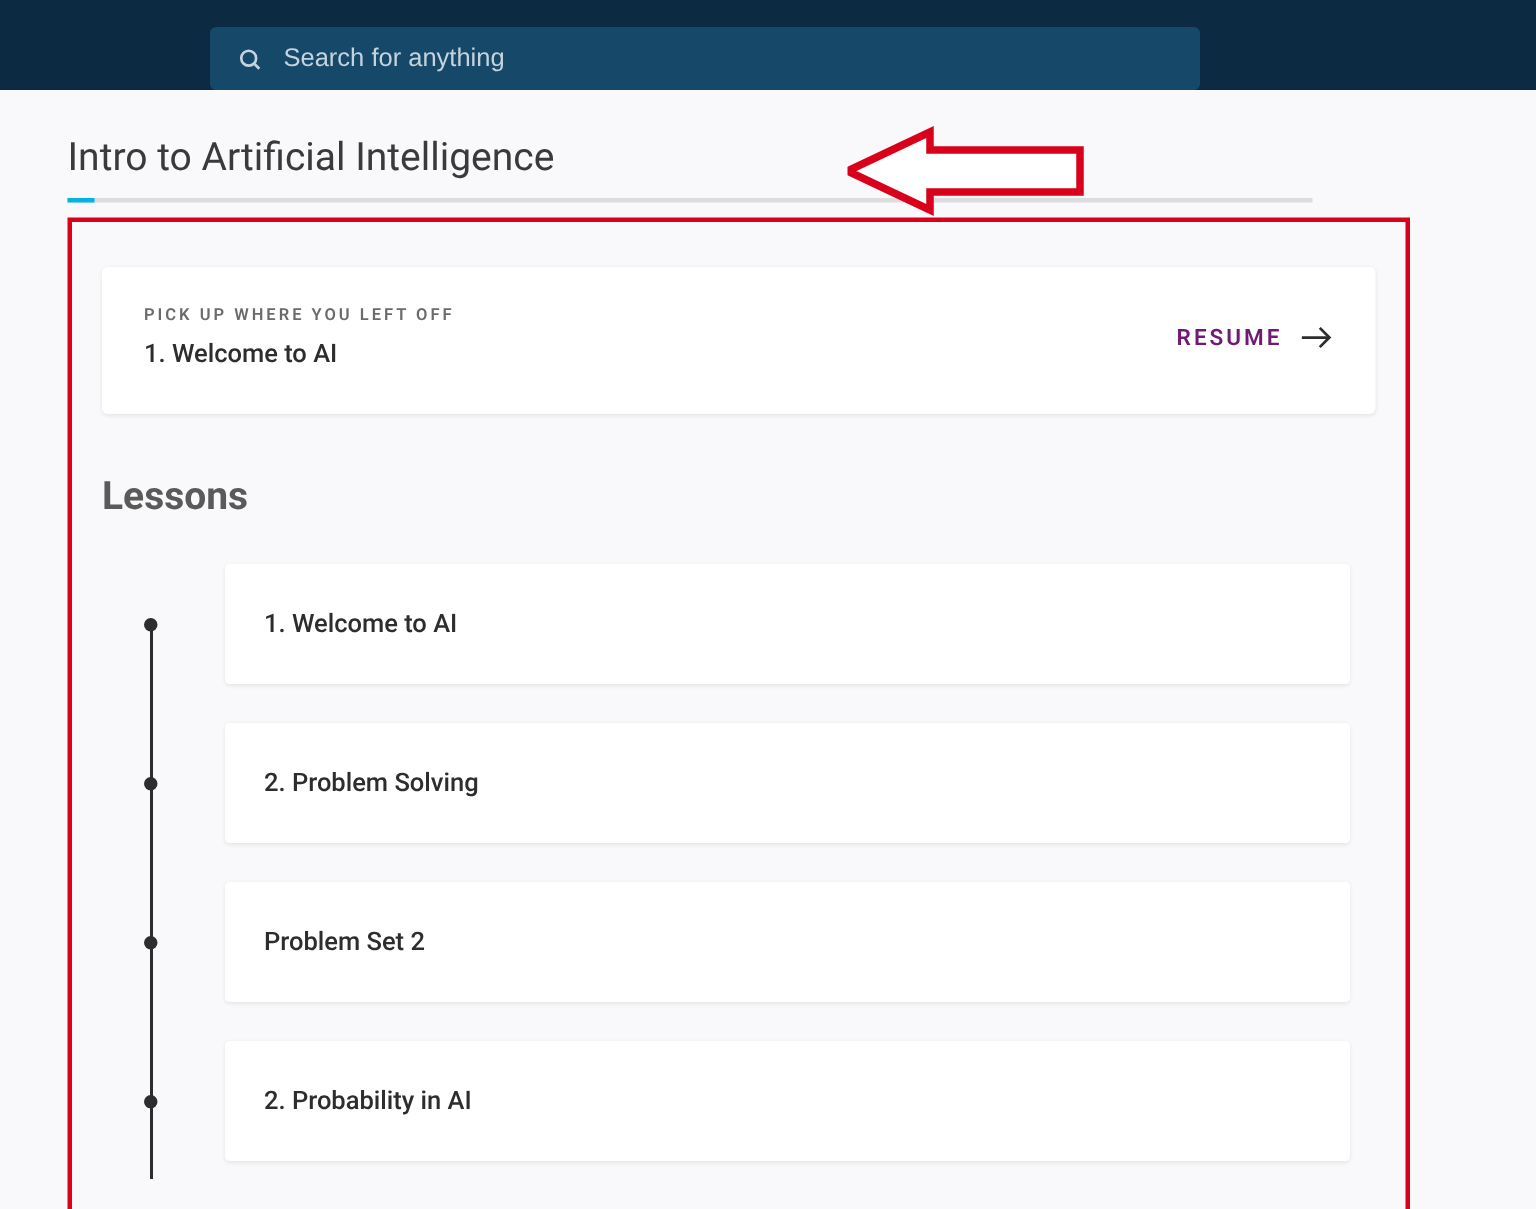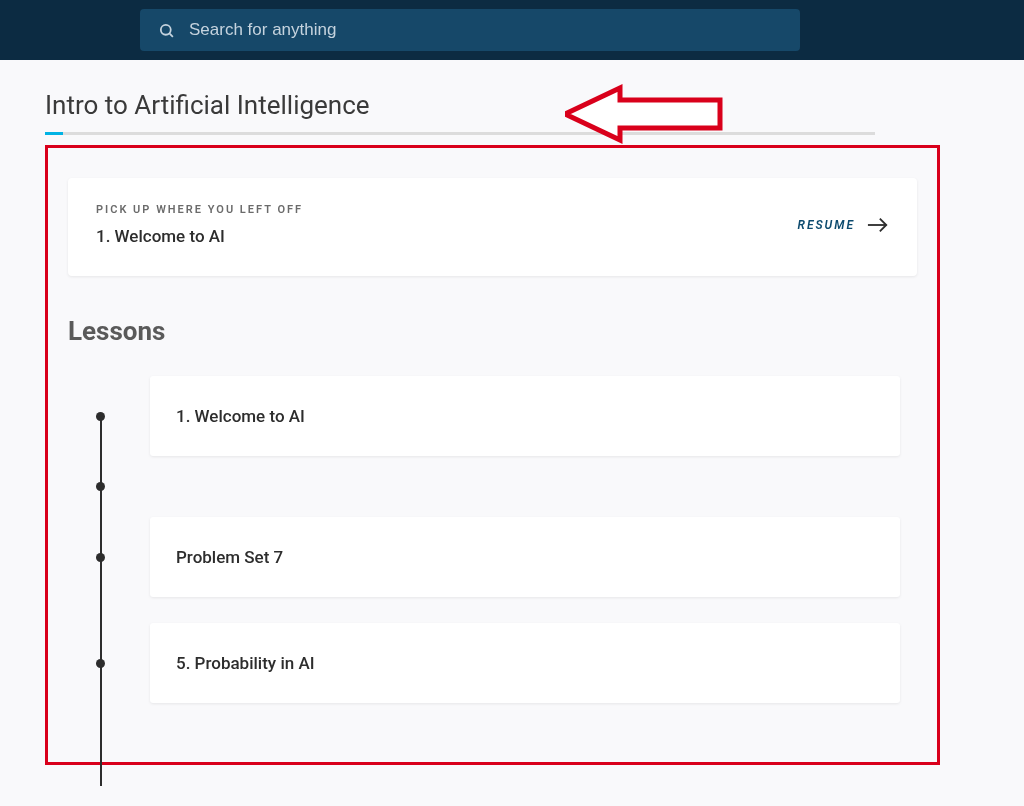--- a/index.html
+++ b/index.html
@@ -12,21 +12,21 @@
       background: #f9f9fb;
       width: 1024px;
       height: 806px;
       overflow: hidden;
       position: relative;
     }
     .header {
       background: #0c2b42;
       height: 60px;
       display: flex;
-      align-items: center;
+      align-items: flex-end;
       padding: 0 140px;
     }
     .search-box {
       background: #164869;
       border-radius: 4px;
       height: 42px;
       width: 660px;
       display: flex;
       align-items: center;
       padding: 0 18px;
@@ -106,26 +106,25 @@
       color: #2d2d2d;
       font-weight: 500;
     }
     .resume-action {
       display: flex;
       align-items: center;
       gap: 12px;
       cursor: pointer;
     }
     .resume-text {
-      font-size: 12px;
+      font-size: 15px;
       letter-spacing: 2px;
-      color: #0c4a6e;
+      color: #701a75;
       font-weight: 600;
       text-transform: uppercase;
-      font-style: italic;
     }
     .arrow-right {
       width: 22px;
       height: 16px;
     }
     .lessons-heading {
       font-size: 26px;
       font-weight: 700;
       color: #5a5a5a;
       margin: 40px 0 30px 20px;
@@ -220,33 +219,36 @@
 
       <div class="lesson-item">
         <div class="timeline-dot"></div>
         <div class="lesson-card">
           <div class="lesson-title">1. Welcome to AI</div>
         </div>
       </div>
 
       <div class="lesson-item">
         <div class="timeline-dot"></div>
-      </div>
-
-      <div class="lesson-item">
-        <div class="timeline-dot"></div>
-        <div class="lesson-card">
-          <div class="lesson-title">Problem Set 7</div>
-        </div>
-      </div>
-
-      <div class="lesson-item">
-        <div class="timeline-dot"></div>
-        <div class="lesson-card">
-          <div class="lesson-title">5. Probability in AI</div>
+        <div class="lesson-card">
+          <div class="lesson-title">2. Problem Solving</div>
+        </div>
+      </div>
+
+      <div class="lesson-item">
+        <div class="timeline-dot"></div>
+        <div class="lesson-card">
+          <div class="lesson-title">Problem Set 2</div>
+        </div>
+      </div>
+
+      <div class="lesson-item">
+        <div class="timeline-dot"></div>
+        <div class="lesson-card">
+          <div class="lesson-title">2. Probability in AI</div>
         </div>
       </div>
     </div>
   </div>
 </div>
 
 <svg class="annotation-arrow" viewBox="0 0 160 72" fill="none">
   <path d="M 0 36 L 55 10 L 55 22 L 155 22 L 155 50 L 55 50 L 55 62 Z" stroke="#d9001b" stroke-width="5" fill="#ffffff"></path>
 </svg>
 

